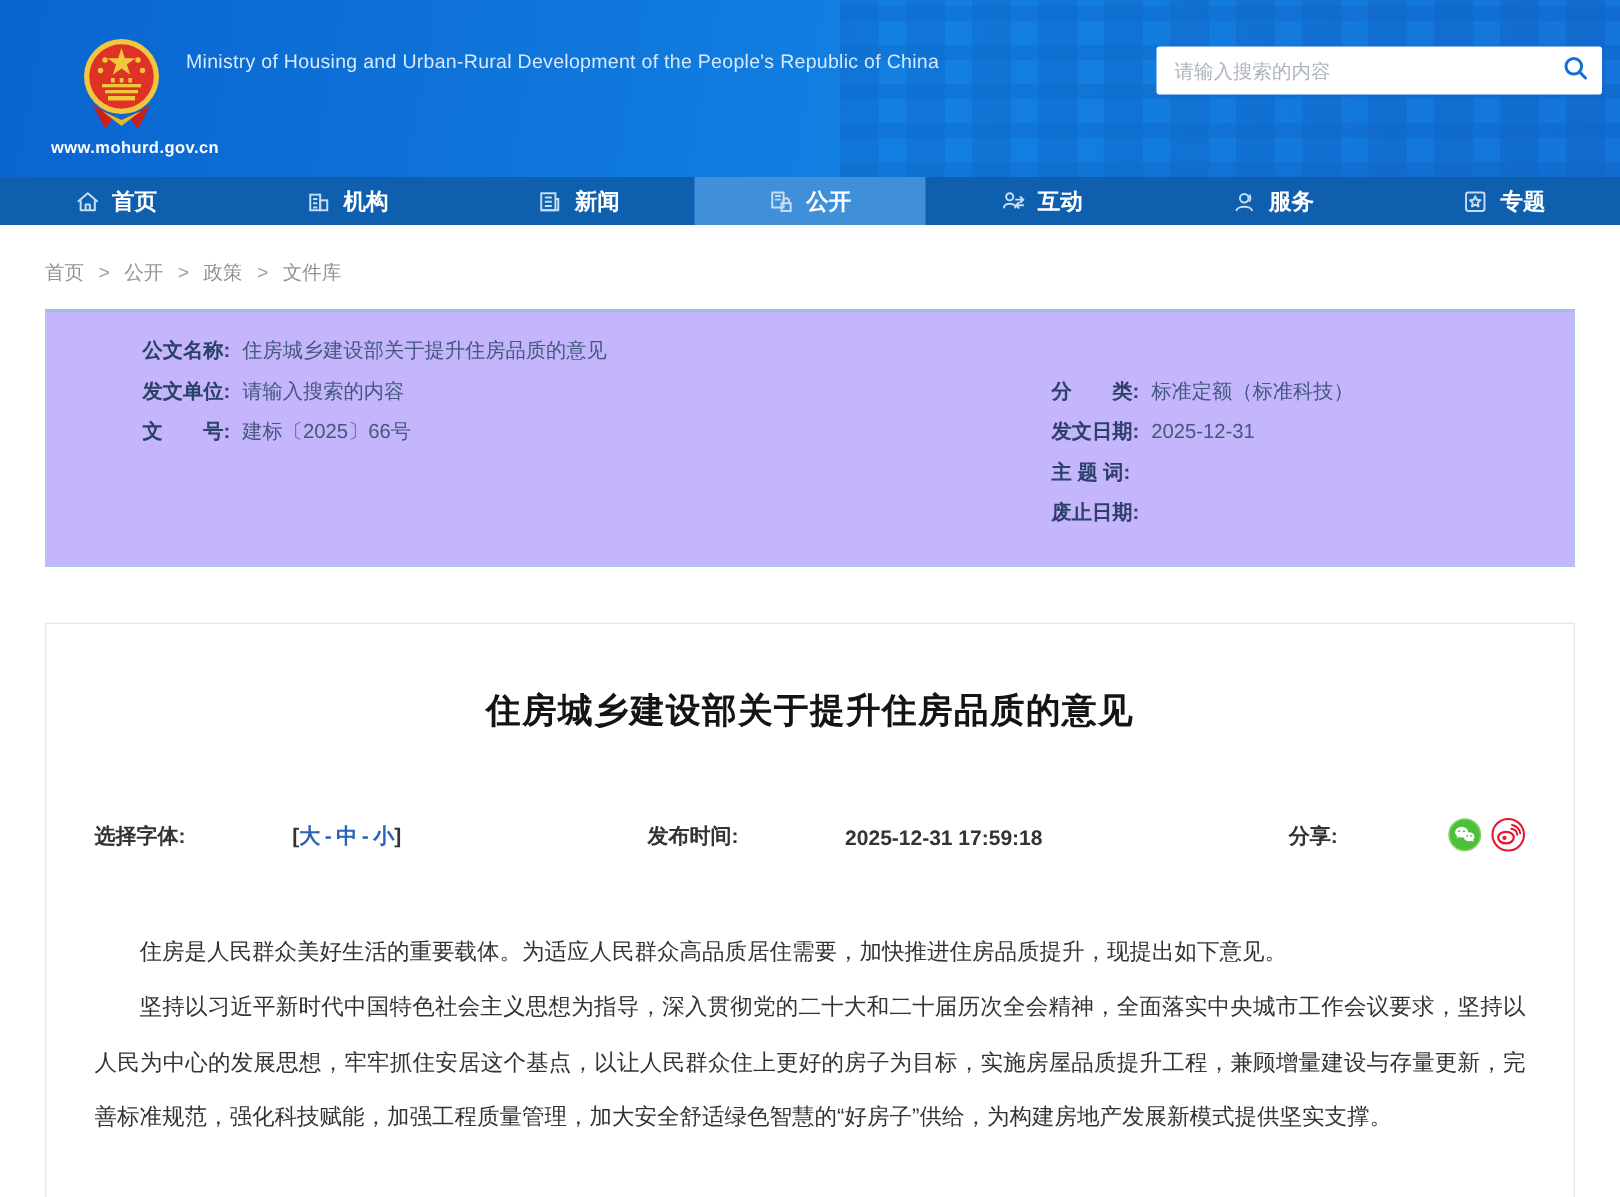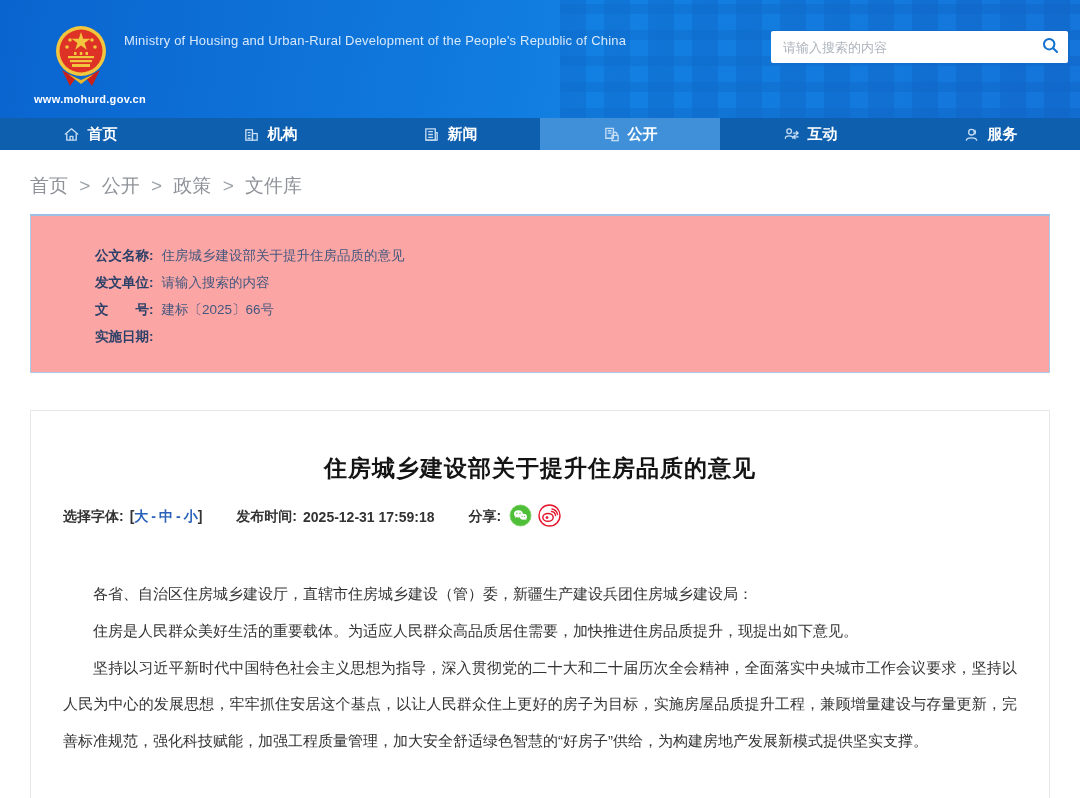--- a/index.html
+++ b/index.html
@@ -41,45 +41,45 @@
   .search-btn { width:36px; height:32px; display:flex; align-items:center; justify-content:center; cursor:pointer; background:none; border:none; }
   
   .nav { display:flex; height:32px; background:#0e5fae; }
   .nav-item {
     flex:1; display:flex; align-items:center; justify-content:center; gap:8px;
     color:#fff; font-size:15px; font-weight:bold; text-decoration:none; cursor:pointer;
   }
   .nav-item .nico { display:flex; color:#c6ddf3; }
   .nav-item.active { background:#3f90d9; }
   
-  .breadcrumb { margin:0 30px; padding:23px 0 15px; font-size:19px; color:#8f9399; }
+  .breadcrumb { margin:0 30px; padding:23px 0 15px; font-size:13px; color:#8f9399; }
   .breadcrumb .bc-link { color:#8f9399; text-decoration:none; cursor:pointer; }
   .breadcrumb .sep { margin:0 6px; color:#9aa0a6; }
   
   .info-box {
-    margin:0 30px; background:#fca5a5;
+    margin:0 30px; background:#c4b5fd;
     border:1px solid #abc9e9; border-top:2px solid #9cc0e6;
-    padding:26px 0 22px; display:flex;
+    padding:12px 0 22px; display:flex;
   }
   .info-col-left { width:670px; padding-left:64px; }
   .info-col-right { flex:1; padding-top:27px; }
   .info-row { height:27px; display:flex; align-items:center; font-size:13.5px; }
   .info-row .lbl { font-weight:bold; color:#2c4168; white-space:pre; }
   .info-row .val { color:#44587e; margin-left:8px; }
   
   .article-box {
     margin:37px 30px 0; border:1px solid #e7e7e7; background:#fff;
     padding:28px 32px 40px; height:520px;
   }
   .article-title {
     text-align:center; font-size:23px; font-weight:bold; color:#141414;
     margin-top:14px; letter-spacing:1px;
   }
   .article-meta {
-    margin-top:20px; display:flex; justify-content:flex-start; align-items:center;
+    margin-top:56px; display:flex; justify-content:space-between; align-items:center;
     font-size:14px; color:#333; gap:6px;
   }
   .article-meta .m-lbl { font-weight:600; color:#333; }
   .font-sizes { color:#333; font-weight:600; }
   .font-link { color:#2a62b8; text-decoration:none; cursor:pointer; font-weight:600; }
   .font-sep { color:#2a62b8; margin:0 3px; }
   .meta-gap { width:22px; }
   .share-icons { display:flex; gap:6px; align-items:center; margin-left:2px; }
   .share-btn { border:none; background:none; padding:0; cursor:pointer; display:flex; }
   
@@ -188,20 +188,29 @@
   <a class="nav-item">
     <span class="nico">
       <svg width="17" height="17" viewBox="0 0 18 18" fill="none" stroke="currentColor" stroke-width="1.4">
         <circle cx="9" cy="6.5" r="3"></circle>
           <path d="M3.5 15.5 c0-4 11-4 11 0"></path>
           <path d="M12.5 4 a4.5 4.5 0 0 1 0 5"></path>
       </svg>
     </span>
     <span>服务</span>
   </a>
+  <a class="nav-item">
+    <span class="nico">
+      <svg width="17" height="17" viewBox="0 0 18 18" fill="none" stroke="currentColor" stroke-width="1.4" stroke-linejoin="round">
+        <rect x="2.5" y="2.5" width="13" height="13" rx="1.5"></rect>
+        <path d="M9 5.2 l1.1 2.4 2.6 .3 -1.9 1.8 .5 2.6 L9 11 l-2.3 1.3 .5-2.6 -1.9-1.8 2.6-.3 Z"></path>
+      </svg>
+    </span>
+    <span>专题</span>
+  </a>
 </div>
 
 <div class="breadcrumb">
   <a class="bc-link">首页</a>
   <span class="sep">&gt;</span>
   <a class="bc-link">公开</a>
   <span class="sep">&gt;</span>
   <a class="bc-link">政策</a>
   <span class="sep">&gt;</span>
   <a class="bc-link">文件库</a>
@@ -214,22 +223,36 @@
       <span class="val">住房城乡建设部关于提升住房品质的意见</span>
     </div>
     <div class="info-row">
       <span class="lbl">发文单位:</span>
       <span class="val">请输入搜索的内容</span>
     </div>
     <div class="info-row">
       <span class="lbl">文　　号:</span>
       <span class="val">建标〔2025〕66号</span>
     </div>
-    <div class="info-row">
-      <span class="lbl">实施日期:</span>
+  </div>
+  <div class="info-col-right">
+    <div class="info-row">
+      <span class="lbl">分　　类:</span>
+      <span class="val">标准定额（标准科技）</span>
+    </div>
+    <div class="info-row">
+      <span class="lbl">发文日期:</span>
+      <span class="val">2025-12-31</span>
+    </div>
+    <div class="info-row">
+      <span class="lbl">主 题 词:</span>
+      <span class="val"></span>
+    </div>
+    <div class="info-row">
+      <span class="lbl">废止日期:</span>
       <span class="val"></span>
     </div>
   </div>
 </div>
 
 <div class="article-box">
   <h1 class="article-title">住房城乡建设部关于提升住房品质的意见</h1>
 
   <div class="article-meta">
     <span class="m-lbl">选择字体:</span>
@@ -264,17 +287,16 @@
             <circle cx="9" cy="13.6" r="1.4" fill="#e6162d"></circle>
             <path d="M13.5 7.5 a4.5 4.5 0 0 1 4 4" fill="none" stroke="#e6162d" stroke-width="1.3" stroke-linecap="round"></path>
             <path d="M14 5 a7 7 0 0 1 5.5 5.5" fill="none" stroke="#e6162d" stroke-width="1.3" stroke-linecap="round"></path>
           </svg>
         </span>
       </button>
     </span>
   </div>
 
   <div class="article-body">
-    <p>各省、自治区住房城乡建设厅，直辖市住房城乡建设（管）委，新疆生产建设兵团住房城乡建设局：</p>
     <p>住房是人民群众美好生活的重要载体。为适应人民群众高品质居住需要，加快推进住房品质提升，现提出如下意见。</p>
     <p>坚持以习近平新时代中国特色社会主义思想为指导，深入贯彻党的二十大和二十届历次全会精神，全面落实中央城市工作会议要求，坚持以人民为中心的发展思想，牢牢抓住安居这个基点，以让人民群众住上更好的房子为目标，实施房屋品质提升工程，兼顾增量建设与存量更新，完善标准规范，强化科技赋能，加强工程质量管理，加大安全舒适绿色智慧的“好房子”供给，为构建房地产发展新模式提供坚实支撑。</p>
   </div>
 </div>
 
 </body></html>

